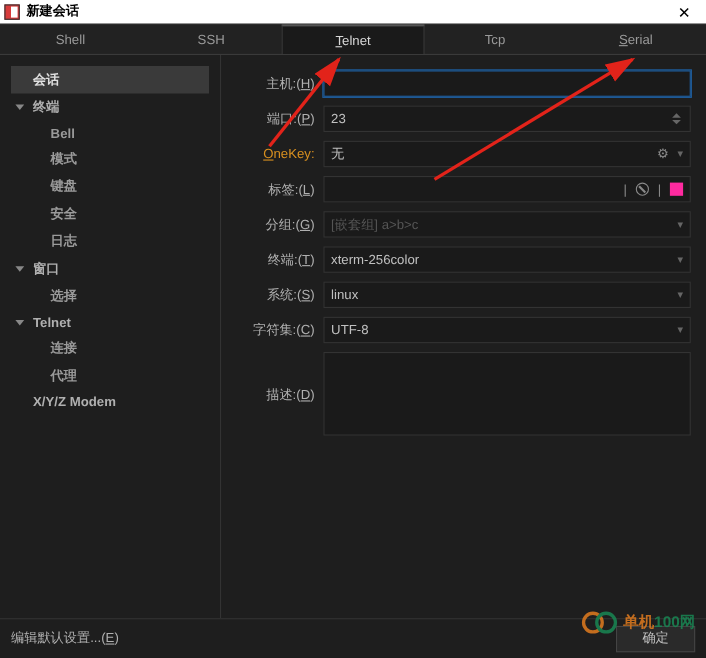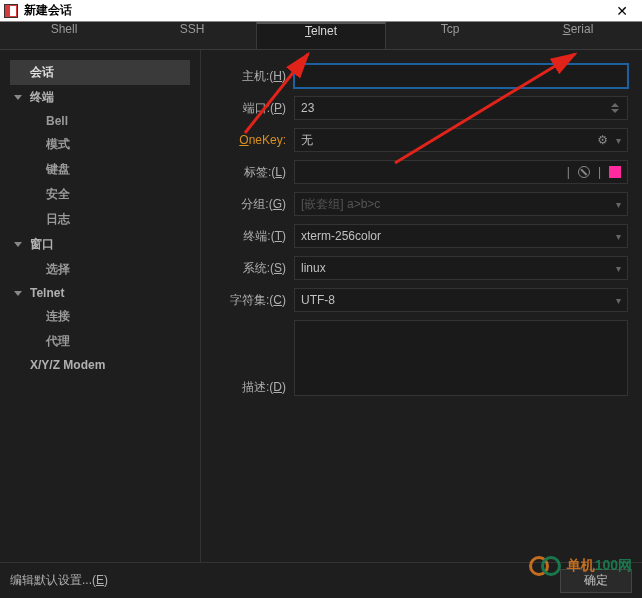--- a/index.html
+++ b/index.html
@@ -3,21 +3,21 @@
 <meta charset="utf-8">
 <style>
 * { box-sizing: border-box; margin: 0; padding: 0; }
 body { font-family: "Microsoft YaHei", Arial, sans-serif; font-size: 12px; background: #1e1e1e; color: #c0c0c0; width: 642px; height: 598px; overflow: hidden; position: relative; }
 .titlebar { height: 22px; background: #fff; color: #000; display: flex; align-items: center; padding: 0 4px; border-bottom: 1px solid #888; }
 .tb-icon { width: 14px; height: 14px; background: #d83b3b; border: 1px solid #333; margin-right: 6px; position: relative; }
 .tb-icon::after { content: ""; position: absolute; right: 1px; top: 1px; bottom: 1px; width: 6px; background: #fff; }
 .tb-title { flex: 1; font-size: 12px; font-weight: bold; }
 .tb-close { width: 32px; text-align: center; font-size: 14px; cursor: pointer; }
 .tabs { display: flex; height: 28px; background: #222; border-bottom: 1px solid #3a3a3a; }
-.tab { flex: 1; display: flex; align-items: flex-start; justify-content: center; color: #9a9a9a; cursor: pointer; position: relative; }
+.tab { flex: 1; display: flex; align-items: center; justify-content: center; color: #9a9a9a; cursor: pointer; position: relative; }
 .tab.active { background: #1a1a1a; color: #d8d8d8; border-top: 2px solid #555; border-left: 1px solid #3a3a3a; border-right: 1px solid #3a3a3a; }
 .tab .ul { text-decoration: underline; }
 .content { display: flex; height: 512px; }
 .sidebar { width: 200px; background: #1e1e1e; padding: 10px 0 0 0; overflow: auto; }
 .sb-item { padding: 4px 0 4px 30px; color: #b0b0b0; cursor: pointer; display: flex; align-items: center; font-weight: bold; }
 .sb-item.top { padding-left: 30px; }
 .sb-item.active { background: #3a3a3a; color: #e0e0e0; margin: 0 10px; padding-left: 20px; }
 .sb-child { padding-left: 46px; color: #9a9a9a; }
 .sb-caret { display: inline-block; width: 0; height: 0; border-left: 4px solid transparent; border-right: 4px solid transparent; border-top: 5px solid #888; margin-right: 8px; margin-left: -16px; }
 .form { flex: 1; padding: 14px 14px 0 14px; background: #1e1e1e; }
@@ -33,21 +33,21 @@
 .spinner { width: 12px; display: flex; flex-direction: column; justify-content: center; gap: 2px; align-items: center; }
 .spin-up, .spin-down { width: 0; height: 0; border-left: 4px solid transparent; border-right: 4px solid transparent; cursor: pointer; }
 .spin-up { border-bottom: 4px solid #666; }
 .spin-down { border-top: 4px solid #666; }
 .gear { color: #888; font-size: 12px; cursor: pointer; }
 .chev { color: #666; font-size: 10px; cursor: pointer; }
 .noentry { display: inline-block; width: 12px; height: 12px; border: 1.5px solid #888; border-radius: 50%; position: relative; }
 .noentry::after { content: ""; position: absolute; left: 1px; right: 1px; top: 50%; height: 1.5px; background: #888; transform: translateY(-50%) rotate(45deg); }
 .colorbox { width: 12px; height: 12px; background: #ff2aa0; }
 .frame { flex: 1; height: 76px; background: #1a1a1a; border: 1px solid #333; color: #c0c0c0; padding: 4px 6px; resize: none; font-family: inherit; font-size: 12px; outline: none; }
-.row.ta { align-items: flex-end; }
+.row.ta { align-items: center; }
 .row.ta .lbl { padding-top: 3px; }
 .bottombar { position: absolute; bottom: 0; left: 0; right: 0; height: 36px; background: #1e1e1e; border-top: 1px solid #333; display: flex; align-items: center; padding: 0 10px; }
 .editdef { color: #b0b0b0; cursor: pointer; }
 .editdef .ul { text-decoration: underline; }
 .btn-group { margin-left: auto; display: flex; gap: 16px; }
 .btn { width: 72px; height: 24px; background: #2a2a2a; border: 1px solid #444; color: #c0c0c0; display: flex; align-items: center; justify-content: center; cursor: pointer; }
 .arrow { position: absolute; pointer-events: none; }
 .watermark { position: absolute; right: 10px; bottom: 20px; display: flex; align-items: center; gap: 4px; opacity: 0.85; }
 .wm-rings { position: relative; width: 34px; height: 24px; }
 .wm-rings .r { position: absolute; border-radius: 50%; }

